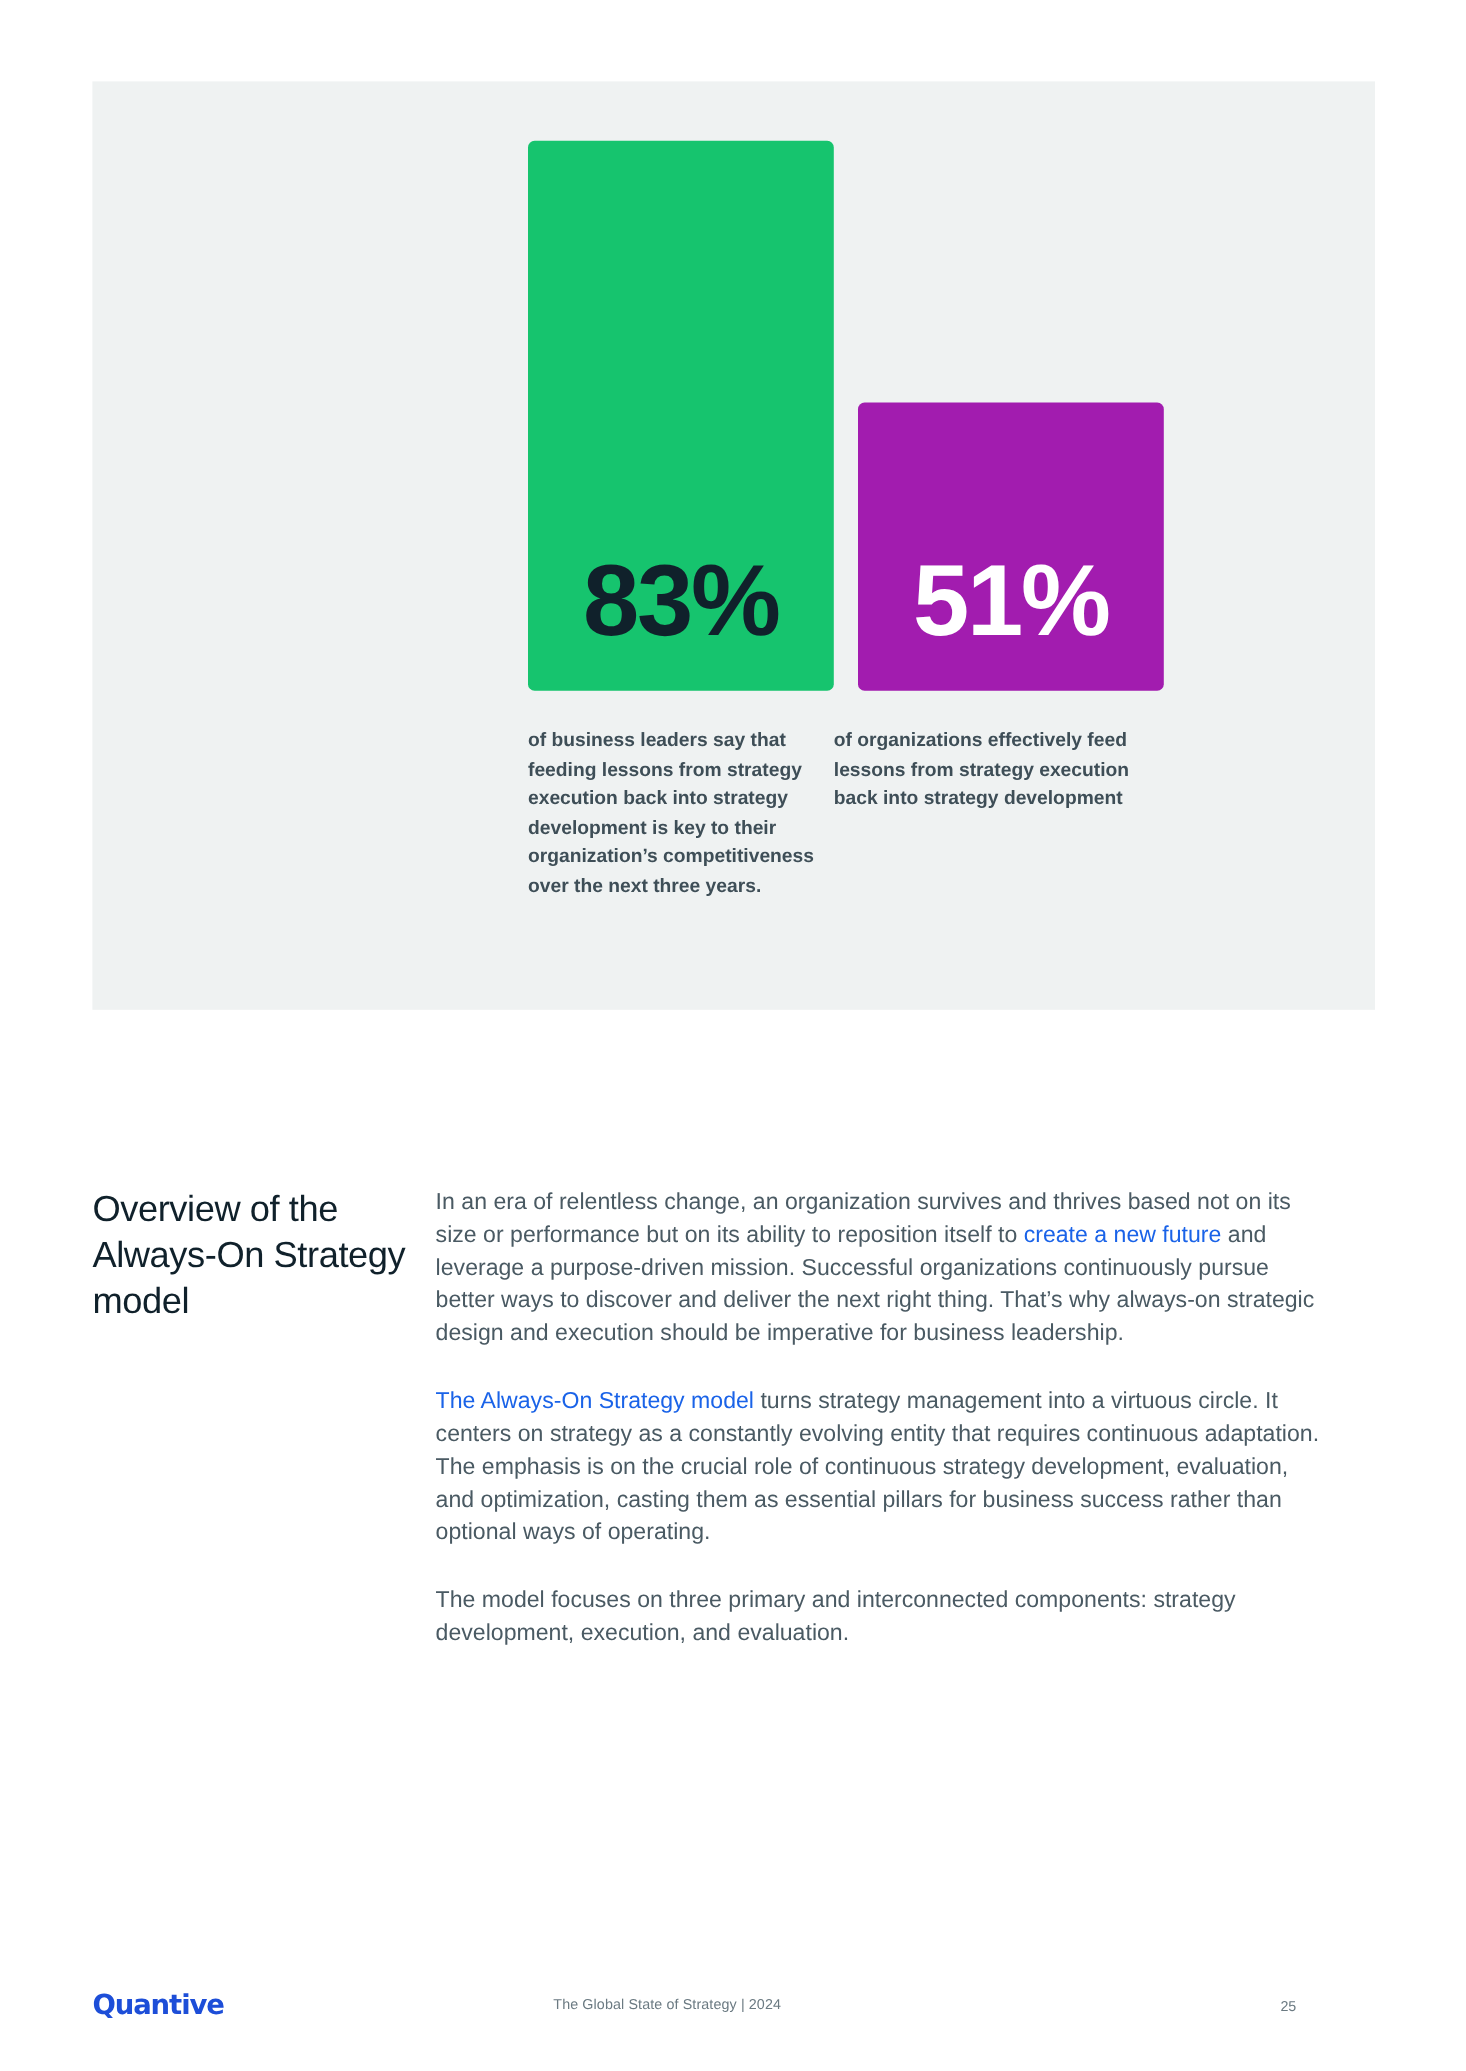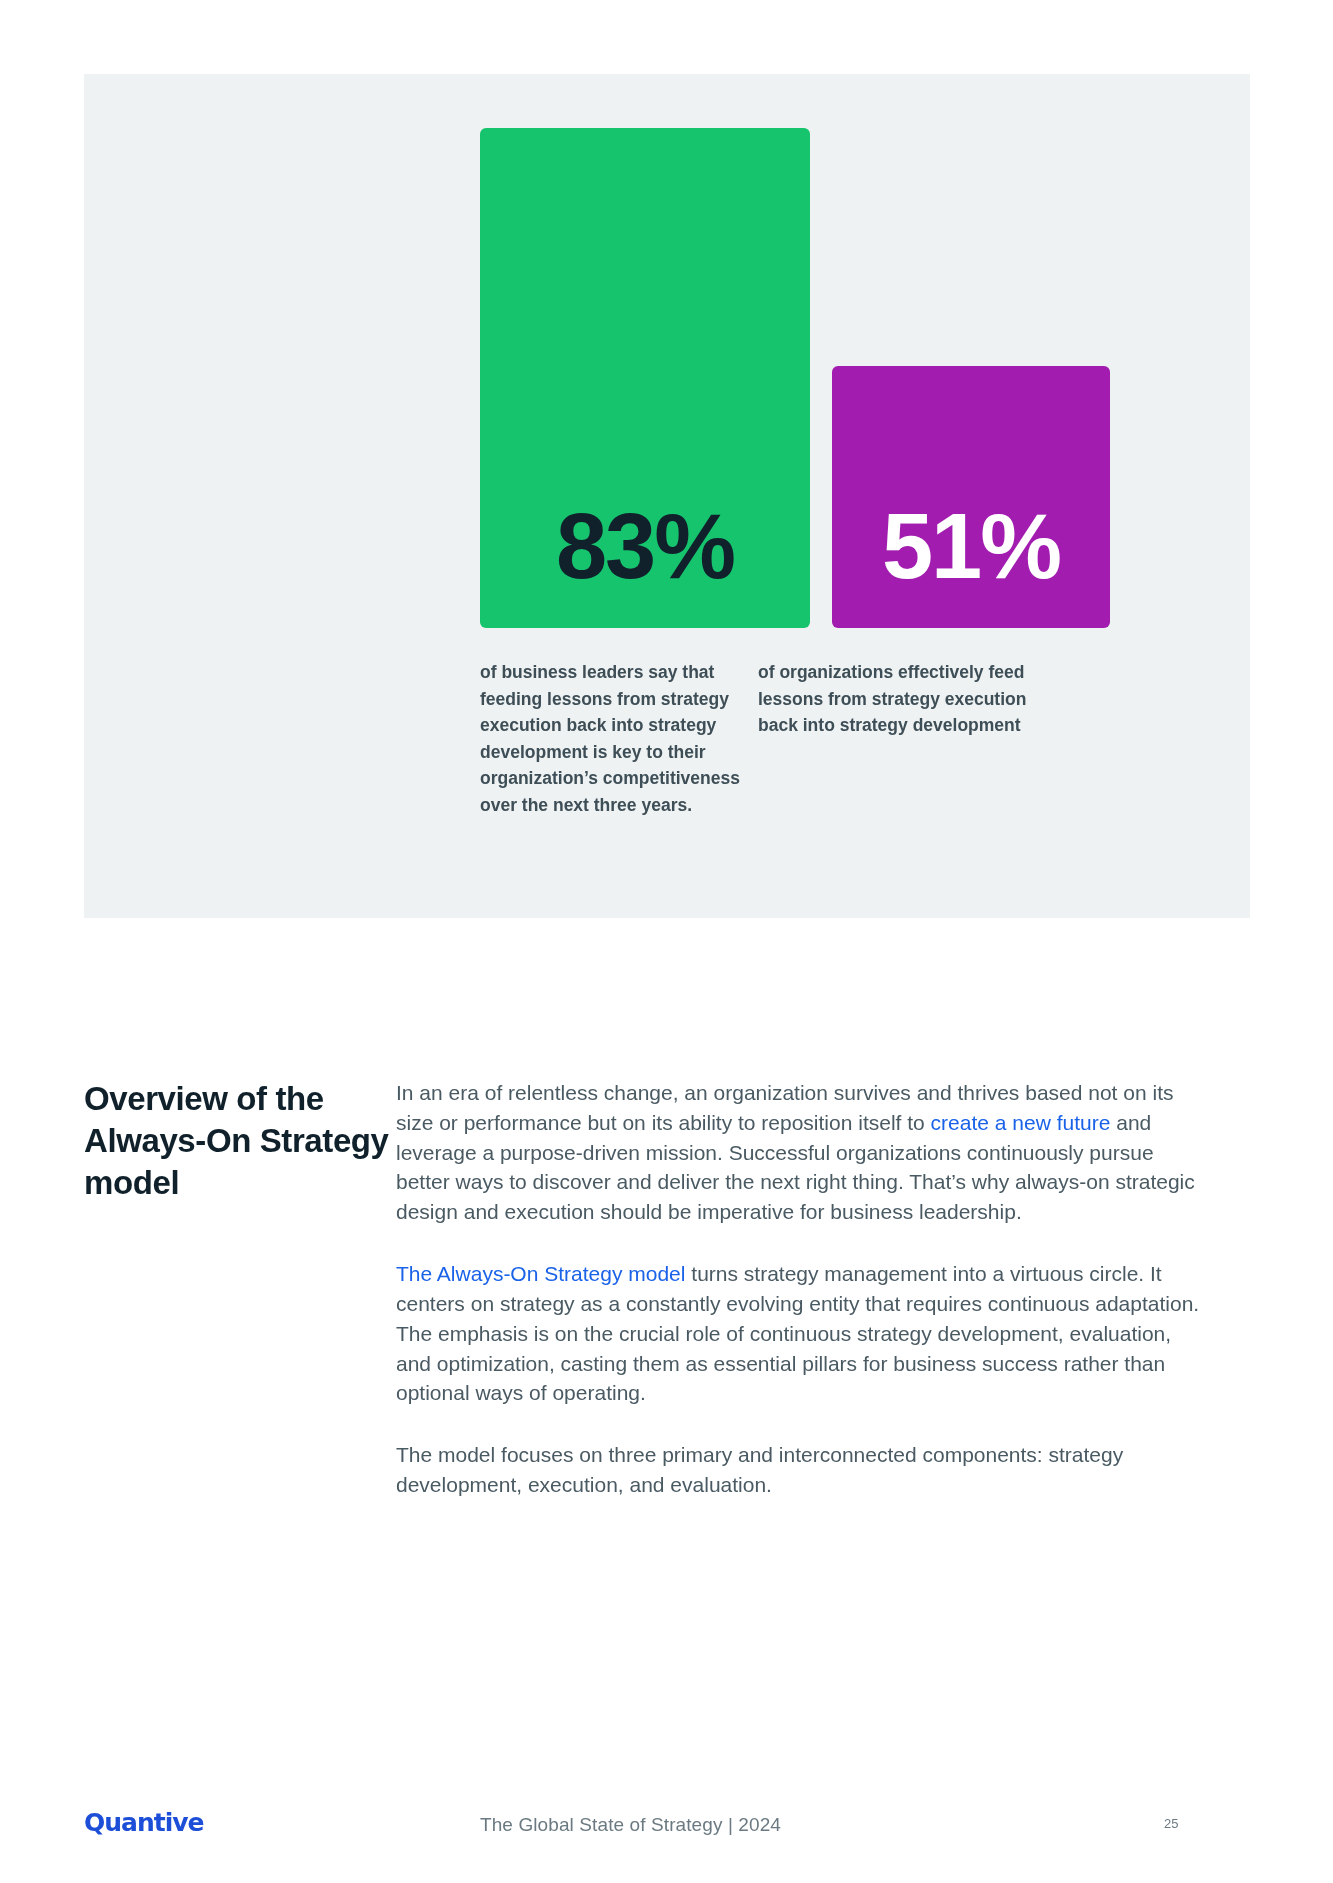--- a/index.html
+++ b/index.html
@@ -41,21 +41,21 @@
 
   .bar {
     border-radius: 6px;
     position: relative;
     display: flex;
     align-items: flex-end;
     justify-content: center;
   }
 
   .bar-green {
-    width: 330px;
+    width: 278px;
     height: 500px;
     background: #16c46e;
   }
 
   .bar-dark {
     width: 278px;
     height: 262px;
     background: #a21caf;
   }
 
@@ -93,21 +93,21 @@
     top: 1078px;
     width: 1166px;
     display: flex;
     gap: 0;
   }
 
   .section-heading {
     width: 312px;
     flex: 0 0 312px;
     font-size: 33px;
-    font-weight: 700;
+    font-weight: 400;
     line-height: 1.28;
     color: #10212b;
     letter-spacing: -0.4px;
   }
 
   .body-col {
     flex: 1 1 auto;
     padding-left: 0px;
     max-width: 810px;
   }
@@ -147,23 +147,23 @@
   .logo-text {
     font-size: 25px;
     font-weight: 700;
     letter-spacing: -1px;
     color: #1d4ed8;
     font-family: "DejaVu Sans", sans-serif;
   }
 
   .footer-center {
     position: absolute;
-    left: 480px;
+    left: 503px;
     top: 12px;
-    font-size: 19px;
+    font-size: 13px;
     color: #6b7a82;
     letter-spacing: 0.1px;
   }
 
   .footer-page {
     position: absolute;
     left: 1164px;
     top: 14px;
     font-size: 13px;
     color: #6b7a82;

